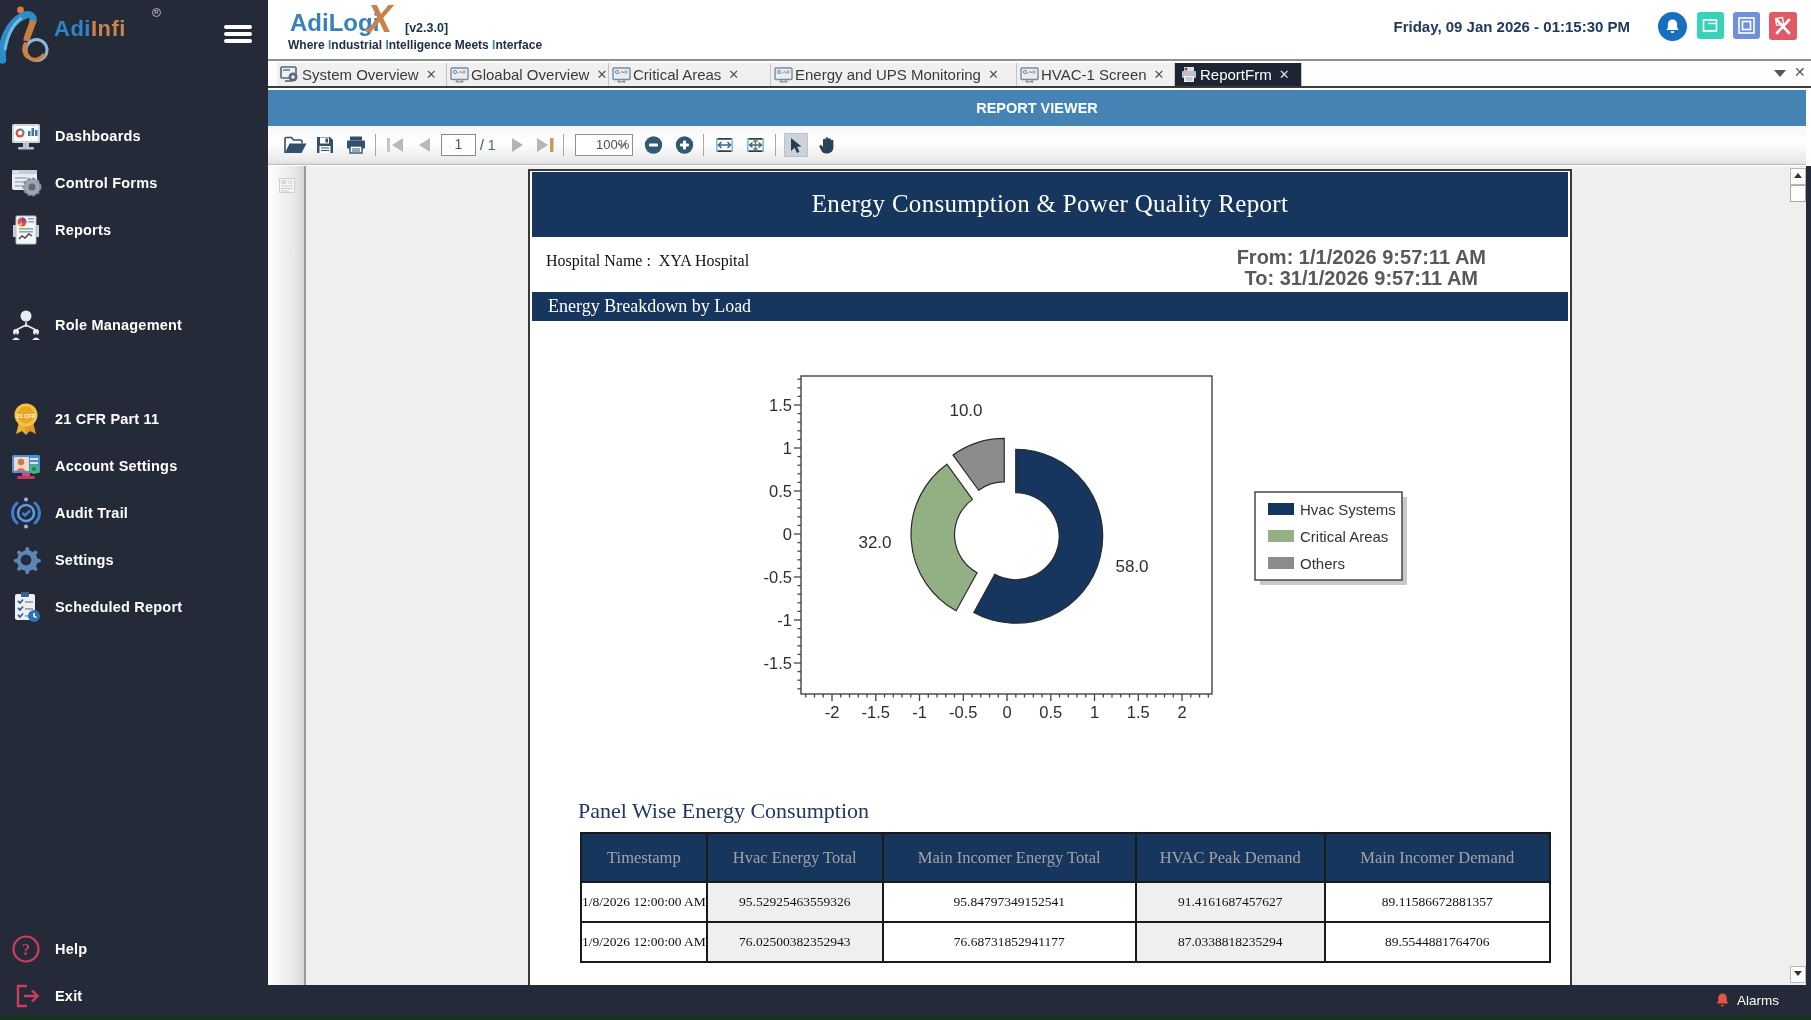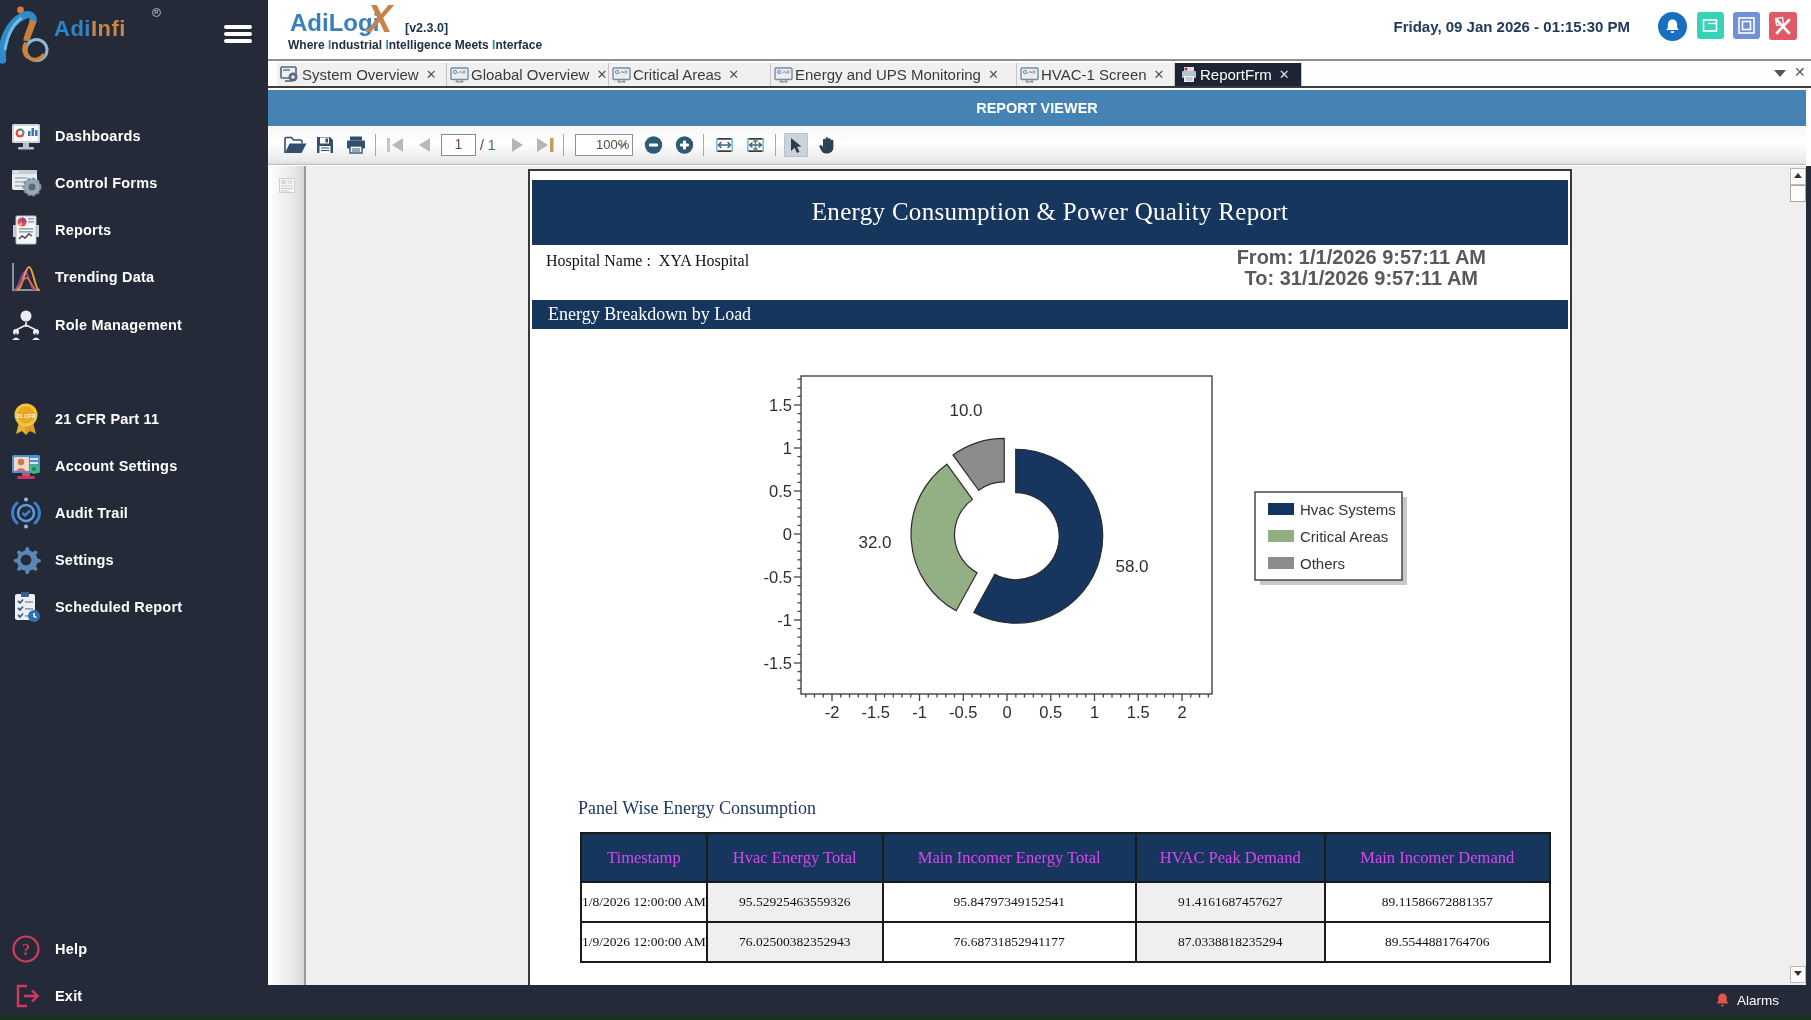--- a/index.html
+++ b/index.html
@@ -52,31 +52,31 @@
   #rightedge { position:absolute; left:1806px; top:166px; width:5px; height:819px; background:#242a37; }
   #vscroll { position:absolute; left:1522px; top:0; width:16px; height:819px;
      background:repeating-conic-gradient(#f6f6f6 0% 25%, #e9e9e9 0% 50%) 0 0/2px 2px; }
   .sbtn { position:absolute; left:0; width:16px; height:17px; background:#fdfdfd; border:1px solid #b9b9b9; }
   .sbtn svg { display:block; margin:4px auto 0; }
 
   
   #page { position:absolute; left:260px; top:3px; width:1044px; height:816px; background:#fff;
      border-left:2px solid #393939; border-right:2px solid #393939; border-top:2px solid #393939; }
   .navyband { position:absolute; left:2px; width:1036px; background:#17365d; color:#fff;
-      font-family:"Liberation Serif", serif;margin-top:8px; }
+      font-family:"Liberation Serif", serif; }
   #ptitle { top:1px; height:65px; font-size:25px; text-align:center; line-height:63px; letter-spacing:.3px; }
   #hosp { position:absolute; left:16px; top:81px; font-family:"Liberation Serif", serif; font-size:16px; color:#111; }
   #fromto { position:absolute; right:84px; top:76px; text-align:center; color:#595959;
       font-size:20px; font-weight:bold; line-height:20.5px; }
   #band2 { top:121px; height:29px; font-size:18px; line-height:28px; padding-left:16px; }
   #ptabletitle { position:absolute; left:48px; top:627px; font-family:"Liberation Serif", serif;
-      font-size:18px; color:#1f3864; }
+      font-size:22px; color:#1f3864; }
   #ptable { position:absolute; left:50px; top:661px; border-collapse:collapse;
       font-family:"Liberation Serif", serif; }
-  #ptable th { background:#17365d; color:#d946ef; font-weight:normal; font-size:16.5px;
+  #ptable th { background:#17365d; color:#a3a3a3; font-weight:normal; font-size:16.5px;
       border:2px solid #1a1a1a; height:49px; }
   #ptable td { font-size:13.5px; color:#111; text-align:center; border:2px solid #1a1a1a; height:40px; white-space:nowrap; }
   #ptable td.sh { background:#efefef; }
   #ptable tr { border:2px solid #222; }
 </style>
 </head>
 <body>
 <div id="app">
 
   <div id="topbar">
@@ -504,29 +504,20 @@
         <g fill="#98a2ac">
             <rect x="19" y="5" width="6" height="1.6"></rect>
             <rect x="19" y="8" width="6" height="1.6"></rect>
             <rect x="10" y="15" width="14" height="1.6"></rect>
             <rect x="10" y="18" width="14" height="1.6"></rect>
           </g>
         <path d="M10 26 l3 -3 l3 2 l4 -4 l3 2" fill="none" stroke="#444" stroke-width="1.4"></path>
       </svg>
       <div class="lb">Reports</div>
     </div>
-    <div class="navitem" style="top:257px">
-      <svg class="ic" viewBox="0 0 34 34">
-        <path d="M4 3 v27 h27" fill="none" stroke="#8b93a2" stroke-width="2"></path>
-        <path d="M5 30 C10 30 12 12 16 12 C20 12 21 30 26 30" fill="none" stroke="#8e44ad" stroke-width="2"></path>
-        <path d="M8 30 C13 30 16 7 20 7 C24 7 26 30 30 30" fill="none" stroke="#e8a33d" stroke-width="2"></path>
-        <path d="M6 30 C11 30 14 16 18 18 C22 20 24 30 28 30" fill="none" stroke="#e06c3a" stroke-width="1.6"></path>
-      </svg>
-      <div class="lb">Trending Data</div>
-    </div>
     <div class="navitem" style="top:305px">
       <svg class="ic" viewBox="0 0 34 34">
         <circle cx="17" cy="8" r="5.5" fill="#e9edf2"></circle>
         <path d="M17 14 v5 M17 17 L7 22 M17 17 L27 22" stroke="#e9edf2" stroke-width="1.6" fill="none"></path>
         <g fill="#e9edf2">
             <circle cx="7" cy="24" r="3"></circle>
             <path d="M3 32 q4 -5 8 0 z"></path>
             <circle cx="27" cy="24" r="3"></circle>
             <path d="M23 32 q4 -5 8 0 z"></path>
           </g>

